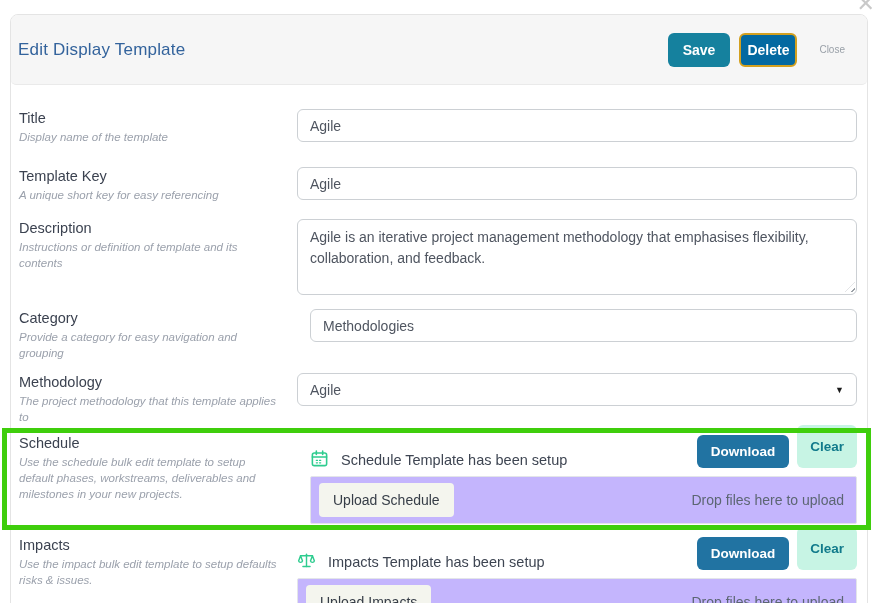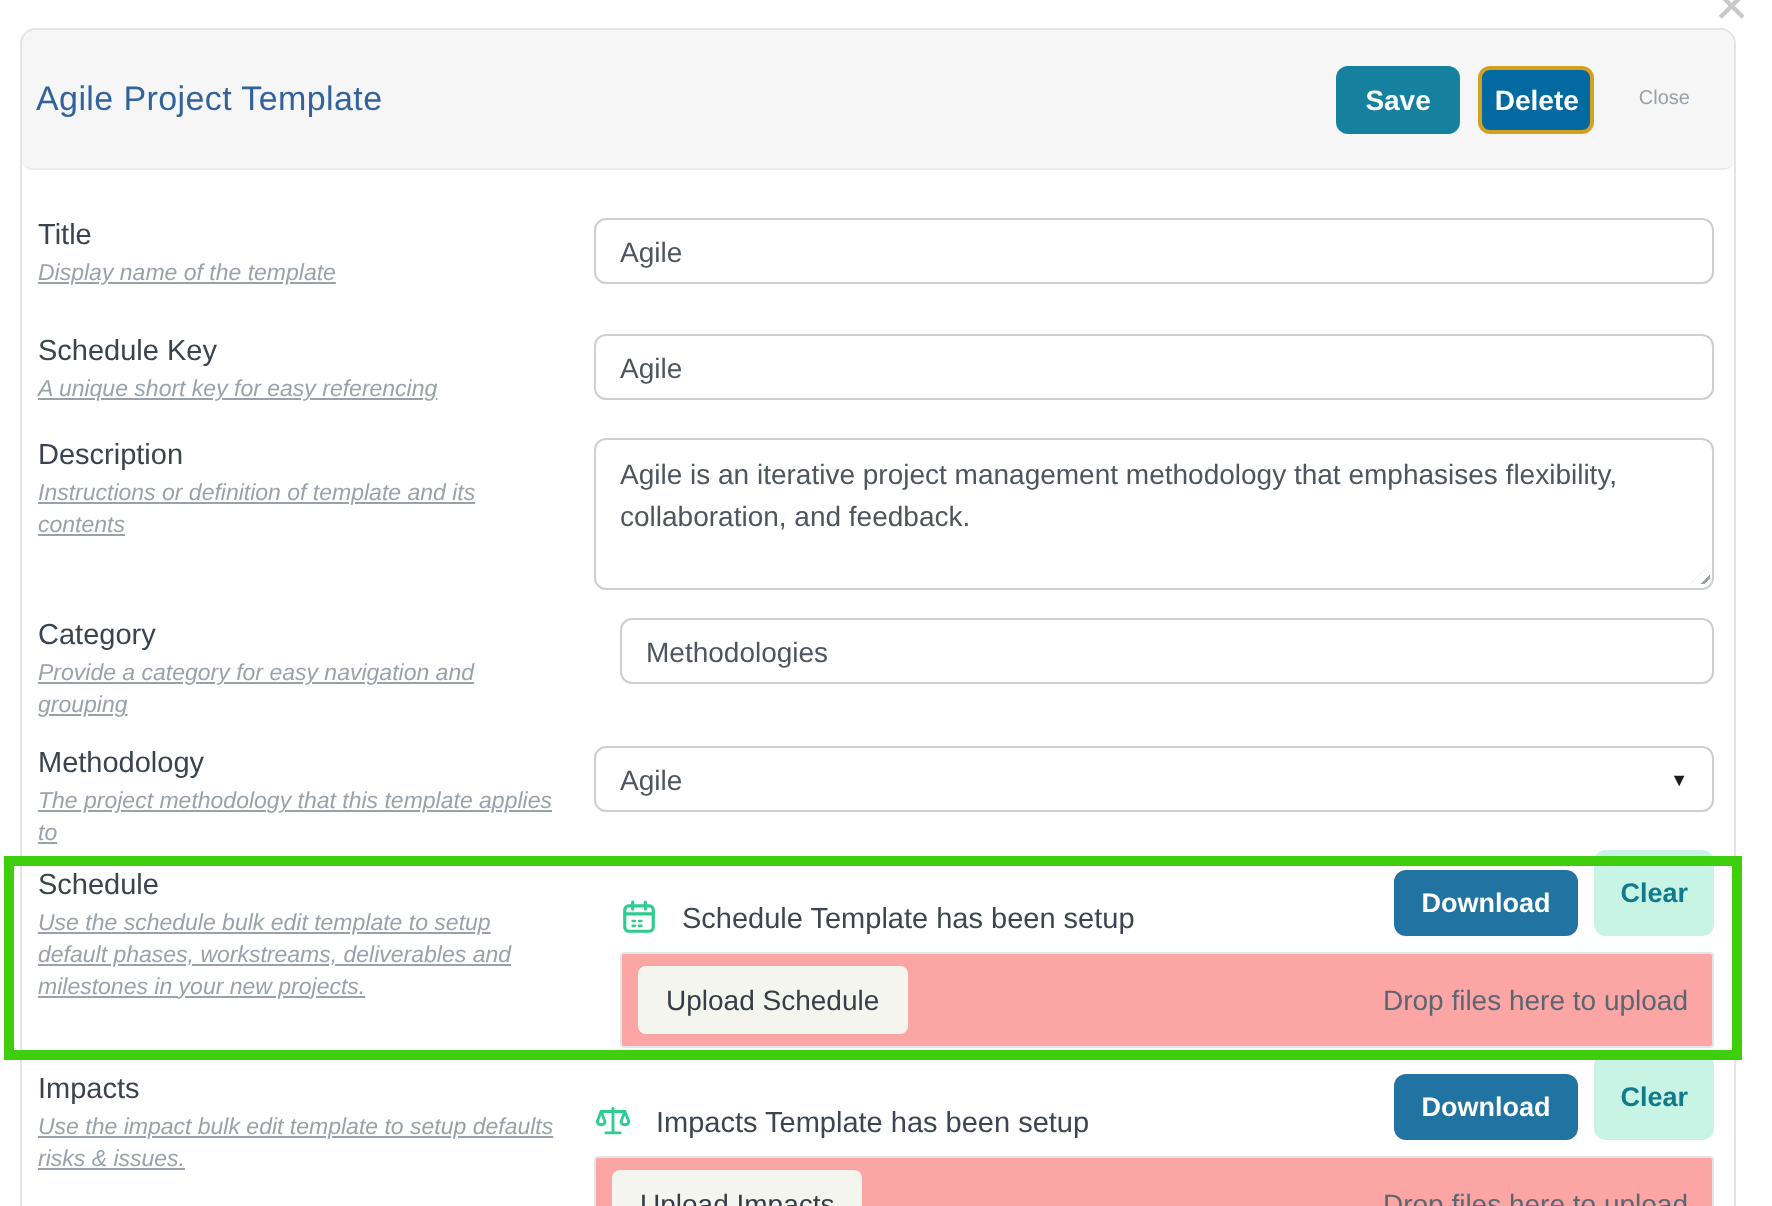--- a/index.html
+++ b/index.html
@@ -24,21 +24,21 @@
   .modal-title { font-size: 17px; color: #33639c; margin: 0; font-weight: 400; letter-spacing: .2px; }
   .header-actions { margin-left: auto; display: flex; align-items: center; }
   .btn { font-family: inherit; cursor: pointer; border: none; border-radius: 6px; }
   .btn-save { background: #15819e; color: #fff; font-weight: bold; font-size: 14px; padding: 9px 15px; }
   .btn-delete { background: #0369a1; color: #fff; font-weight: bold; font-size: 14px; padding: 7px 6px; border: 2px solid #d3a01f; margin-left: 9px; }
   .btn-close-link { background: transparent; color: #99a0a8; font-size: 10px; padding: 8px 6px; margin-left: 16px; }
   .modal-body { padding: 24px 10px 0 8px; }
   .row { display: flex; }
   .label-col { width: 278px; flex: none; padding-top: 1px; padding-right: 16px; }
   .field-label { font-size: 14.5px; color: #3b4250; }
-  .field-help { font-size: 11.5px; font-style: italic; color: #9ba1ac; margin-top: 3px; line-height: 1.4; text-decoration: underline; }
+  .field-help { font-size: 11.5px; font-style: italic; color: #9ba1ac; margin-top: 3px; line-height: 1.4; }
   .control-col { flex: 1; min-width: 0; }
   .text-input {
     width: 100%; height: 33px; border: 1px solid #ccd0d4; border-radius: 6px;
     padding: 0 12px; font-size: 14px; color: #4f5560; font-family: inherit; background: #fff;
   }
   .ta-wrap { position: relative; }
   .text-area {
     display: block; width: 100%; height: 76px; border: 1px solid #ccd0d4; border-radius: 6px;
     padding: 7px 12px; font-size: 14px; color: #4f5560; font-family: inherit;
     line-height: 1.5; resize: none; outline: none;
@@ -63,39 +63,39 @@
   .highlight-box {
     position: absolute; left: -17px; right: -14px; top: -6px; bottom: -6px;
     border: 5px solid #3fce0c; pointer-events: none; z-index: 6;
   }
   .status-line { display: flex; align-items: flex-end; height: 34px; }
   .status-icon { flex: none; margin-right: 12px; display: inline-flex; }
   .status-text { flex: 1; font-size: 14.5px; color: #3e4552; }
   .btn-download { background: #2173a2; color: #fff; font-weight: bold; font-size: 13.5px; padding: 9px 14px; }
   .btn-clear { background: #c7f4e4; color: #117a8b; font-weight: bold; font-size: 13.5px; padding: 14px 13px; margin-left: 8px; }
   .upload-box {
-    margin-top: 8px; height: 48px; border: 1px solid #e3e5e9; background: #fca5a5;
+    margin-top: 8px; height: 48px; border: 1px solid #e3e5e9; background: #c4b5fd;
     border-radius: 2px; display: flex; align-items: center; justify-content: space-between;
     padding: 0 12px 0 8px;
   }
   .upload-chip {
     background: #f4f5ee; border: none; border-radius: 4px; padding: 9px 14px;
     font-size: 14px; color: #363d47; font-family: inherit; cursor: pointer;
   }
   .drop-text { font-size: 14px; color: #5c6673; }
 </style>
 </head>
 <body>
 
 <span class="page-close">✕</span>
 
 <div class="modal">
 
   <div class="modal-header">
-    <h1 class="modal-title">Agile Project Template</h1>
+    <h1 class="modal-title">Edit Display Template</h1>
     <div class="header-actions">
       <button class="btn btn-save">Save</button>
       <button class="btn btn-delete">Delete</button>
       <button class="btn btn-close-link">Close</button>
     </div>
   </div>
 
   <div class="modal-body">
 
     <div class="row mb-a">
@@ -103,21 +103,21 @@
         <div class="field-label">Title</div>
         <div class="field-help">Display name of the template</div>
       </div>
       <div class="control-col">
         <input class="text-input" value="Agile" style="">
       </div>
     </div>
 
     <div class="row mb-b">
       <div class="label-col">
-        <div class="field-label">Schedule Key</div>
+        <div class="field-label">Template Key</div>
         <div class="field-help">A unique short key for easy referencing</div>
       </div>
       <div class="control-col">
         <input class="text-input" value="Agile" style="">
       </div>
     </div>
 
     <div class="row mb-c">
       <div class="label-col">
         <div class="field-label">Description</div>

